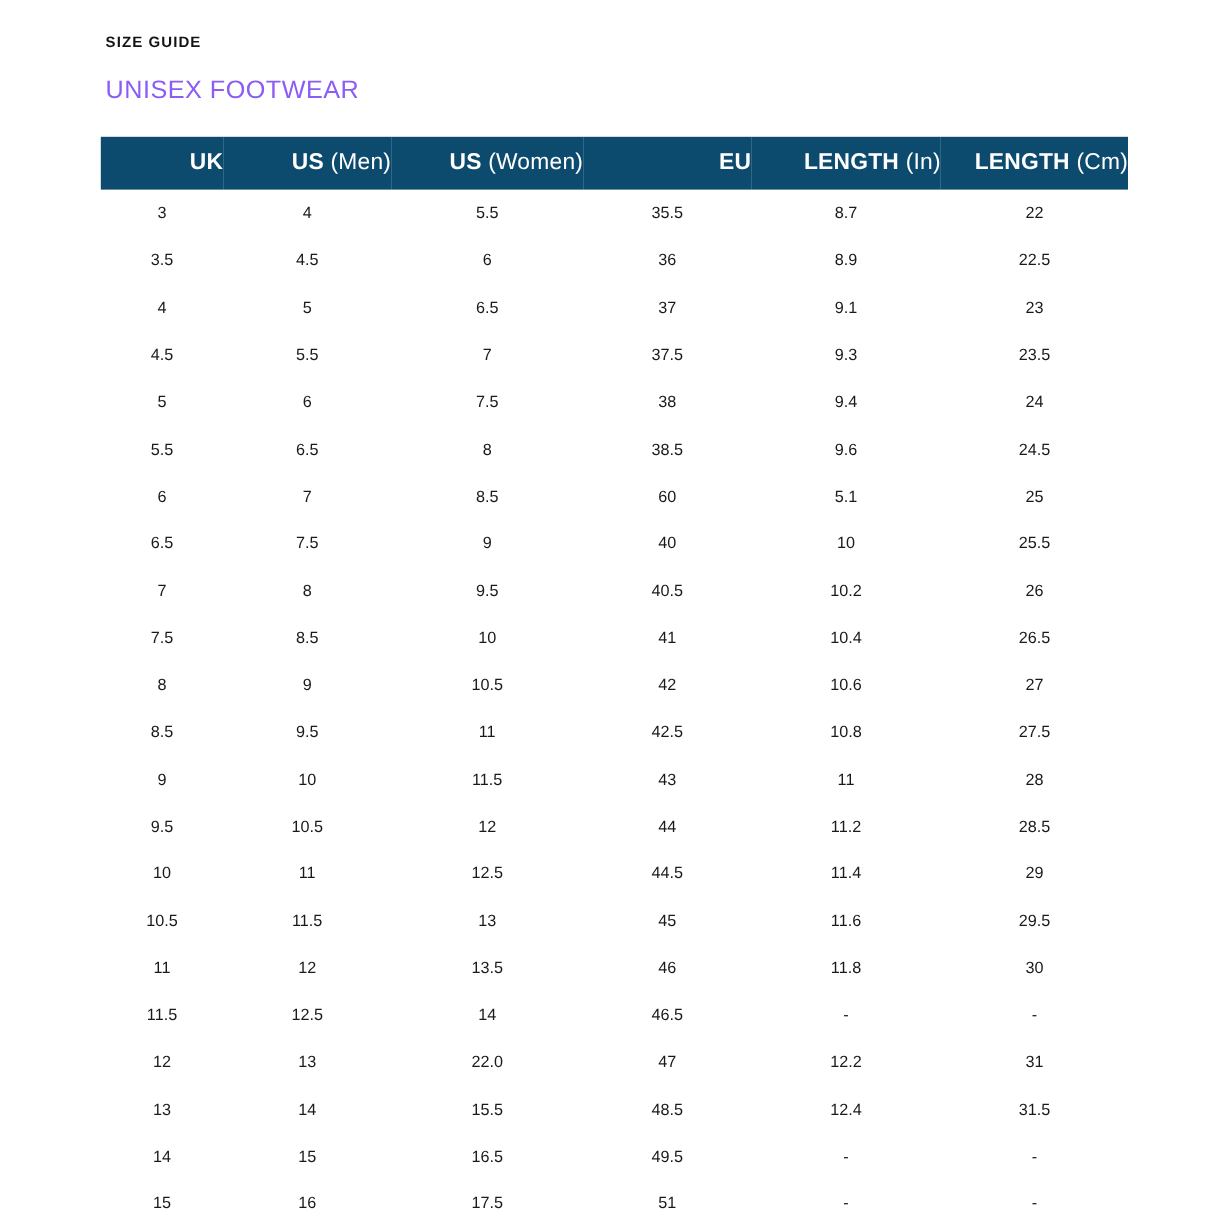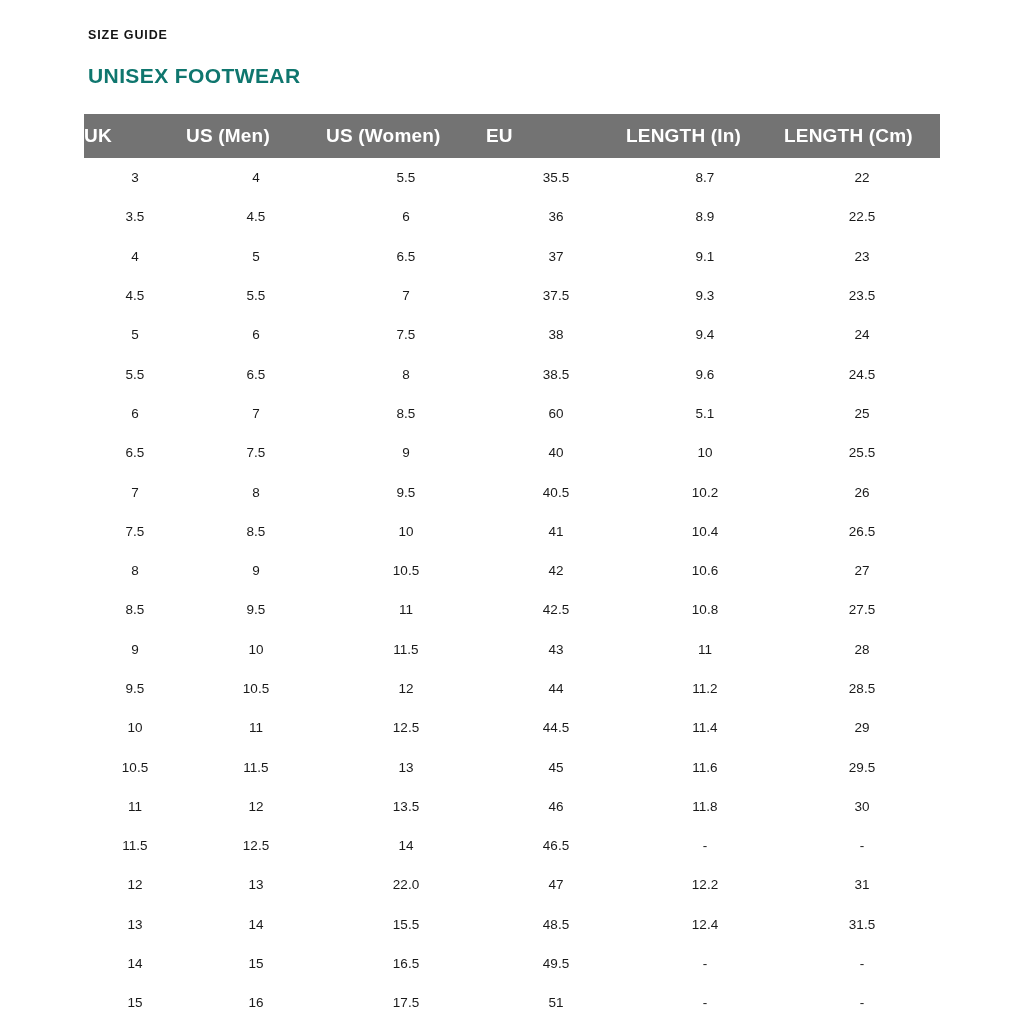--- a/index.html
+++ b/index.html
@@ -23,49 +23,49 @@
   }
   .eyebrow {
     font-size: 12.5px;
     font-weight: 700;
     letter-spacing: 0.9px;
     color: #141414;
     margin: 4px 0 0 4px;
   }
   .title {
     font-size: 21px;
-    font-weight: 700;
+    font-weight: 400;
     letter-spacing: 0.4px;
-    color: #0f766e;
+    color: #8b5cf6;
     margin: 22px 0 0 4px;
   }
   .table-wrap {
     margin-top: 26px;
   }
   table.size-table {
     width: 856px;
     border-collapse: collapse;
     table-layout: fixed;
   }
   table.size-table thead th {
-    background: #737373;
+    background: #0c4a6e;
     color: #ffffff;
     height: 44px;
     font-size: 19px;
     font-weight: 400;
-    text-align: left;
+    text-align: right;
     vertical-align: middle;
     padding: 0;
     letter-spacing: 0.2px;
   }
   table.size-table thead th .strong {
     font-weight: 700;
   }
   table.size-table thead th .light {
-    font-weight: 700;
+    font-weight: 400;
     margin-top: 44px;
   }
   table.size-table tbody td {
     height: 39.3px;
     font-size: 13.5px;
     font-weight: 400;
     text-align: center;
     vertical-align: middle;
     color: #1a1a1a;
     padding: 0;

